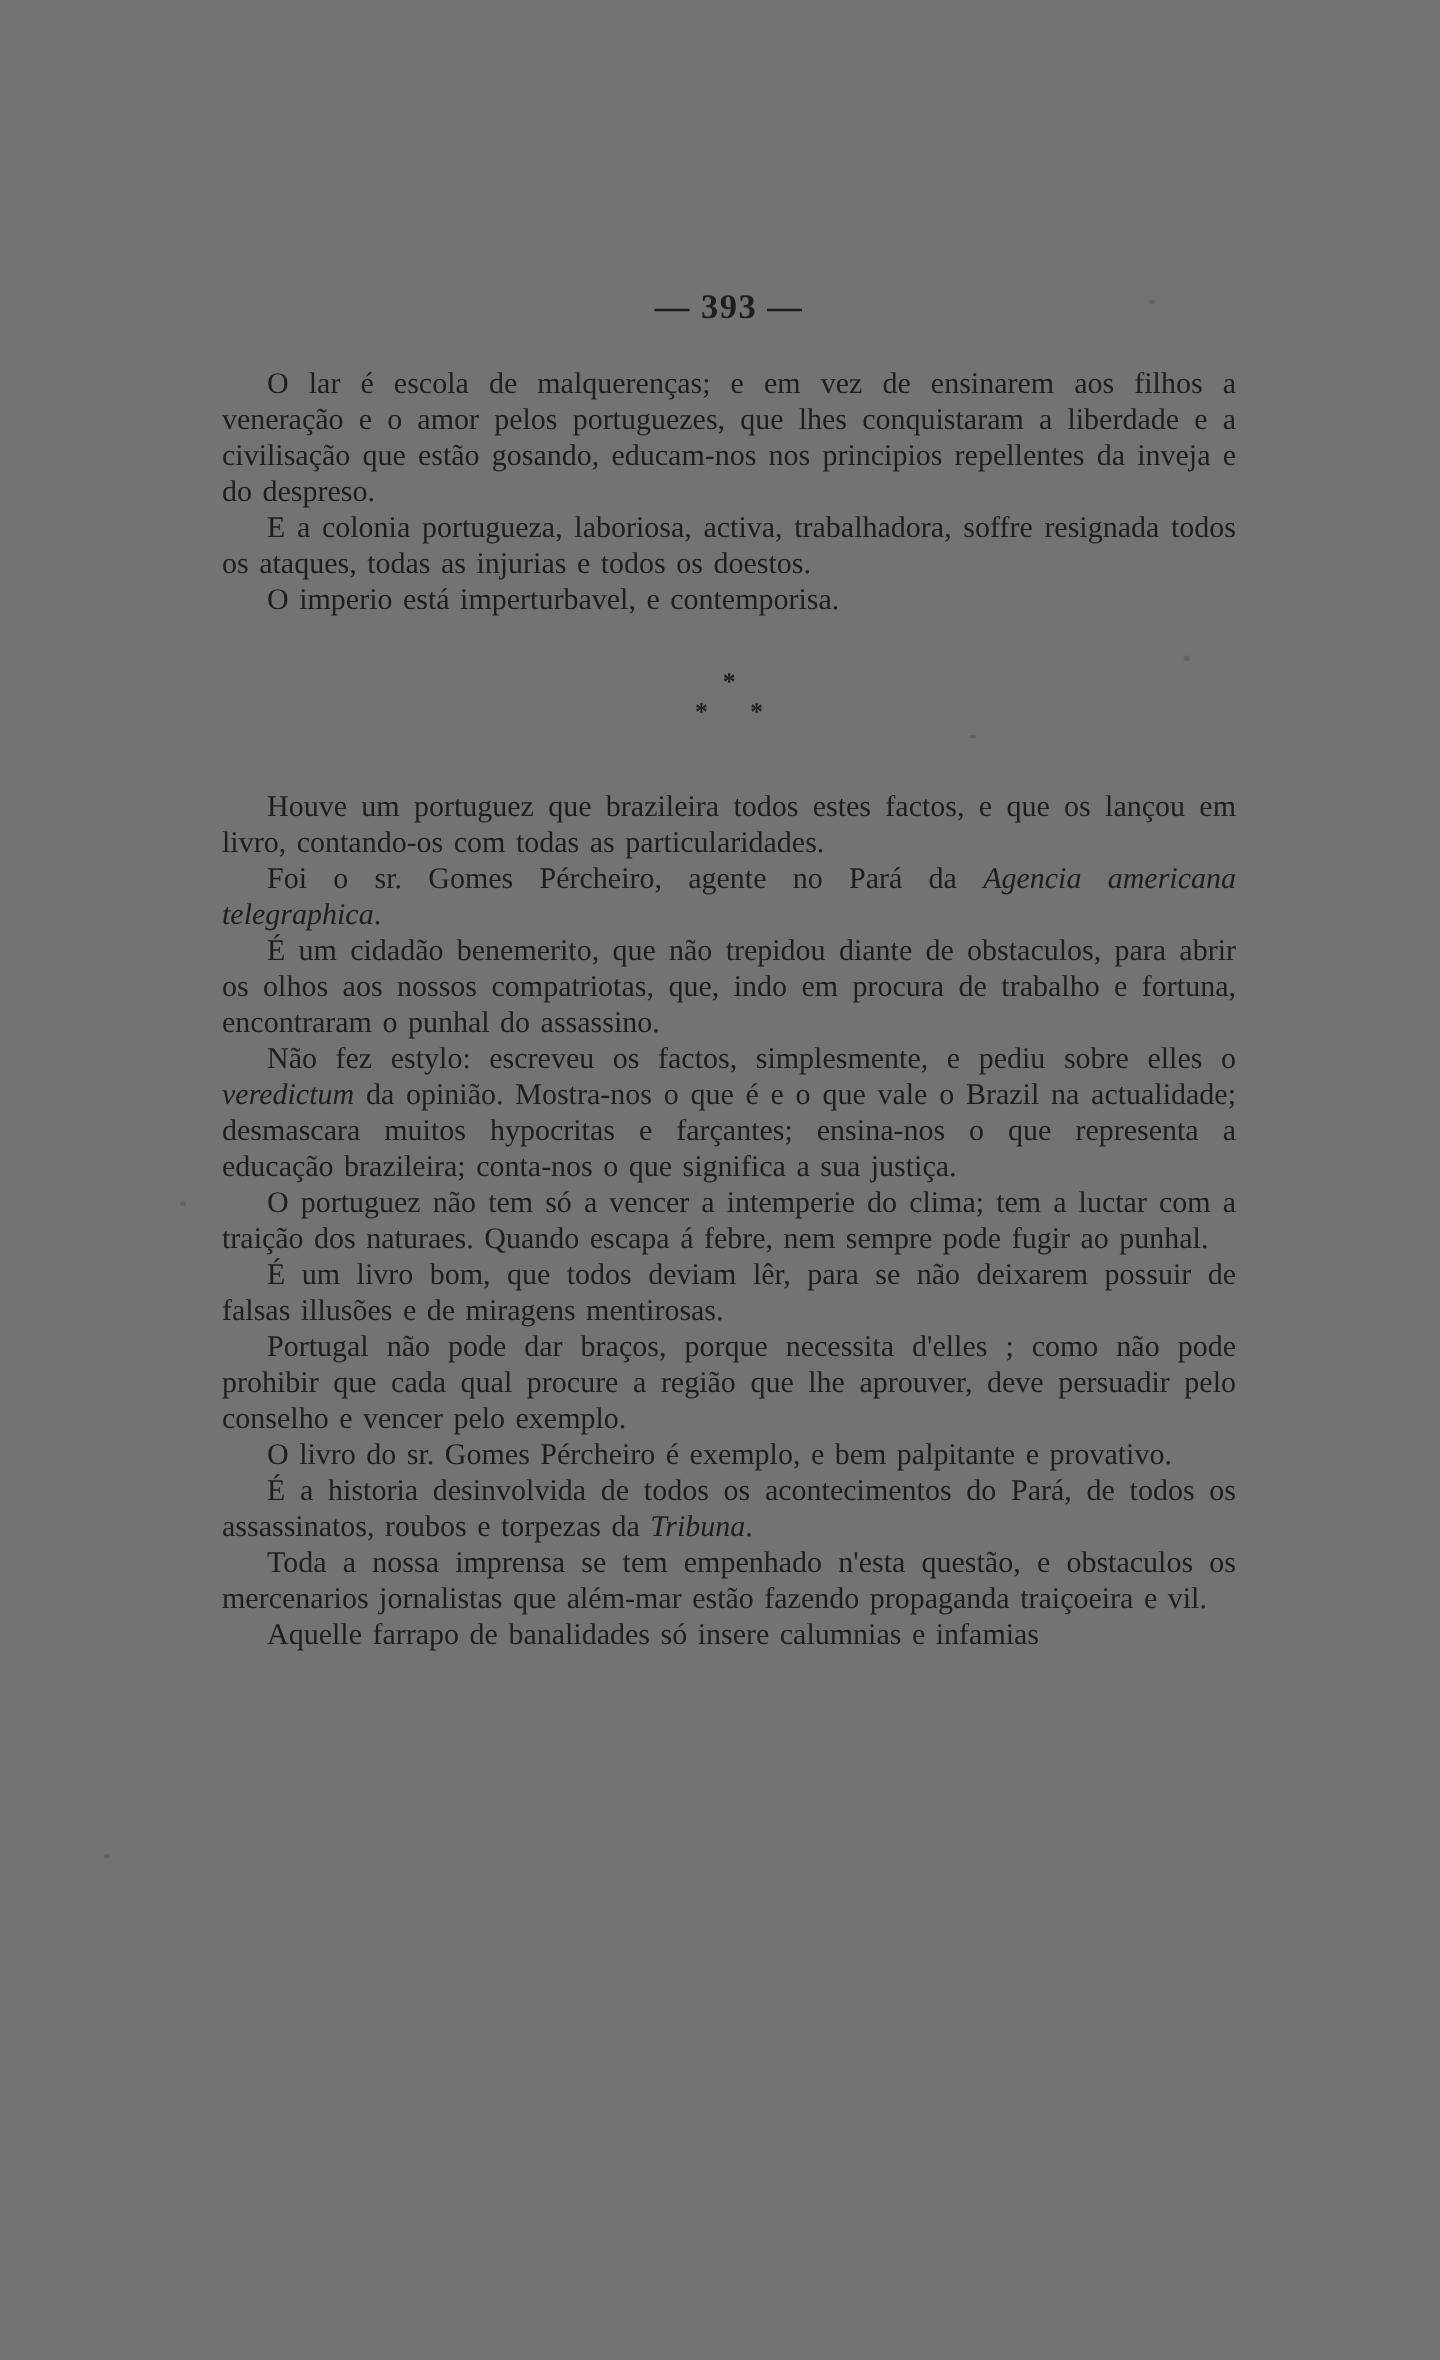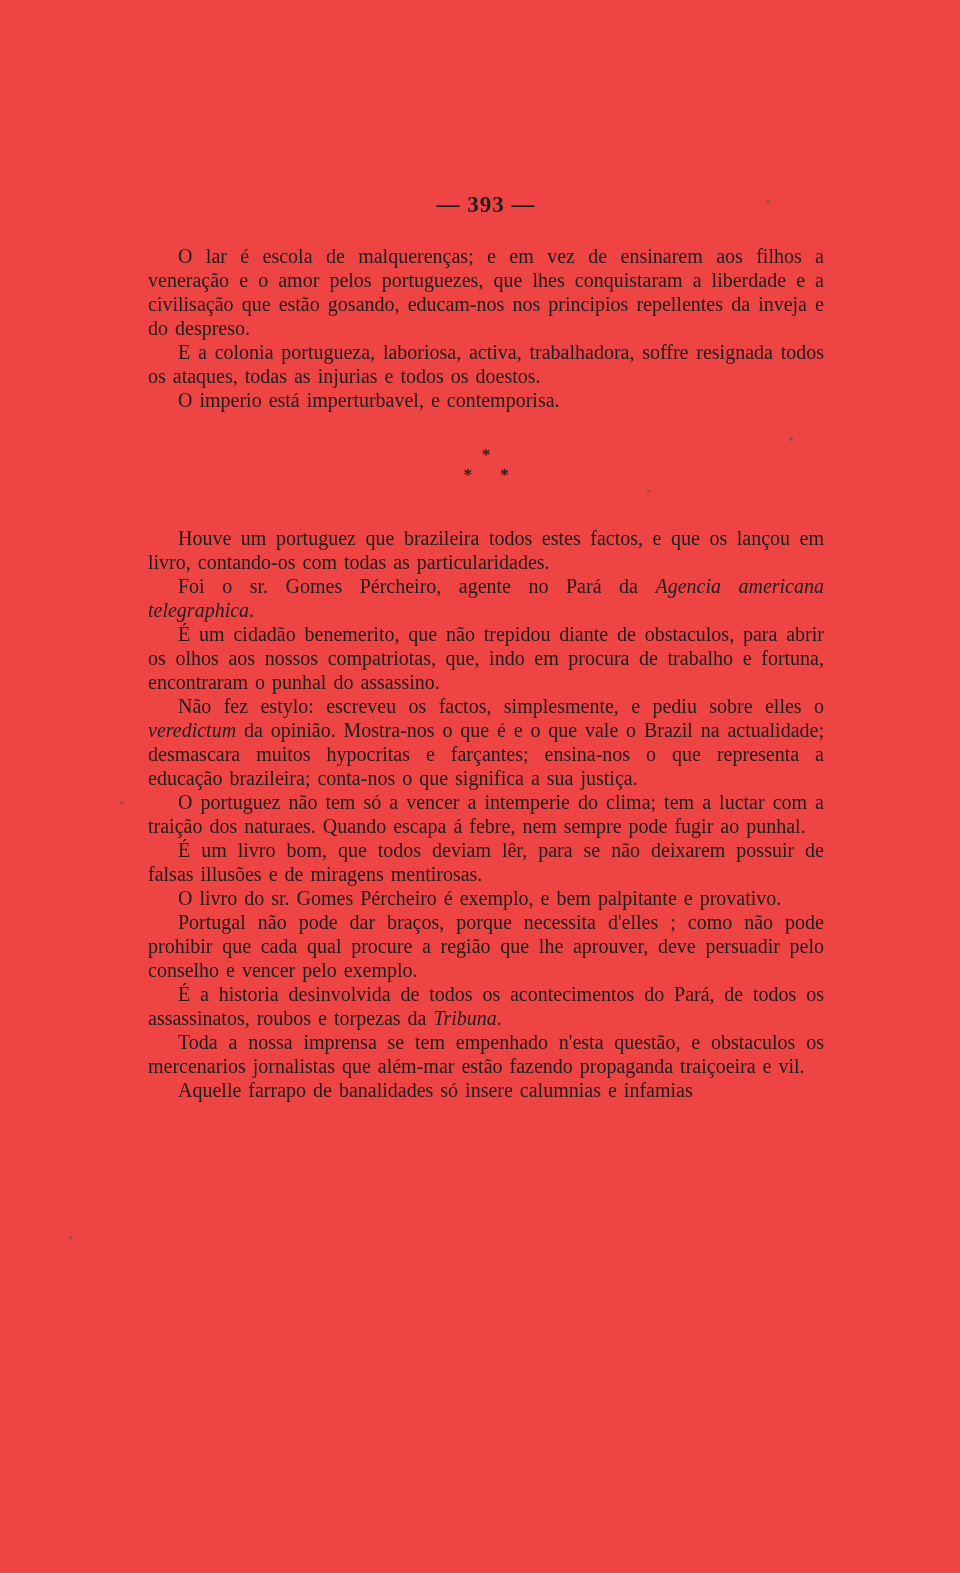--- a/index.html
+++ b/index.html
@@ -5,21 +5,21 @@
   html, body {
     margin: 0;
     padding: 0;
     background: #e8e8e8;
   }
   .scan-page {
     position: relative;
     width: 960px;
     height: 1573px;
     margin: 0 auto;
-    background: #ef4444;
+    background: #737373;
     font-family: "Liberation Serif", "DejaVu Serif", serif;
     color: #1e1e1e;
     overflow: hidden;
   }
   .content-column {
     position: absolute;
     left: 148px;
     top: 192px;
     width: 676px;
   }
@@ -74,22 +74,22 @@
         <div class="separator">
           <div>*</div>
           <div class="sep-bottom">* *</div>
         </div>
         <p><span>Houve um portuguez que brazileira todos estes factos, e que os lançou em livro, contando-os com todas as particularidades.</span></p>
         <p><span>Foi o sr. Gomes Pércheiro, agente no Pará da </span><span class="italic">Agencia americana telegraphica</span><span>.</span></p>
         <p><span>É um cidadão benemerito, que não trepidou diante de obstaculos, para abrir os olhos aos nossos compatriotas, que, indo em procura de trabalho e fortuna, encontraram o punhal do assassino.</span></p>
         <p><span>Não fez estylo: escreveu os factos, simplesmente, e pediu sobre elles o </span><span class="italic">veredictum</span><span> da opinião. Mostra-nos o que é e o que vale o Brazil na actualidade; desmascara muitos hypocritas e farçantes; ensina-nos o que representa a educação brazileira; conta-nos o que significa a sua justiça.</span></p>
         <p><span>O portuguez não tem só a vencer a intemperie do clima; tem a luctar com a traição dos naturaes. Quando escapa á febre, nem sempre pode fugir ao punhal.</span></p>
         <p><span>É um livro bom, que todos deviam lêr, para se não deixarem possuir de falsas illusões e de miragens mentirosas.</span></p>
+        <p><span>Portugal não pode dar braços, porque necessita d'elles ; como não pode prohibir que cada qual procure a região que lhe aprouver, deve persuadir pelo conselho e vencer pelo exemplo.</span></p>
         <p><span>O livro do sr. Gomes Pércheiro é exemplo, e bem palpitante e provativo.</span></p>
-        <p><span>Portugal não pode dar braços, porque necessita d'elles ; como não pode prohibir que cada qual procure a região que lhe aprouver, deve persuadir pelo conselho e vencer pelo exemplo.</span></p>
         <p><span>É a historia desinvolvida de todos os acontecimentos do Pará, de todos os assassinatos, roubos e torpezas da </span><span class="italic">Tribuna</span><span>.</span></p>
         <p><span>Toda a nossa imprensa se tem empenhado n'esta questão, e obstaculos os mercenarios jornalistas que além-mar estão fazendo propaganda traiçoeira e vil.</span></p>
         <p><span>Aquelle farrapo de banalidades só insere calumnias e infamias</span></p>
       </div>
   </div>
 
   <div class="speck" style="left:766px; top:200px; width:4px; height:3px;"></div>
   <div class="speck" style="left:789px; top:437px; width:4px; height:4px;"></div>
   <div class="speck" style="left:646px; top:490px; width:5px; height:2px;"></div>
   <div class="speck" style="left:120px; top:801px; width:4px; height:3px;"></div>

